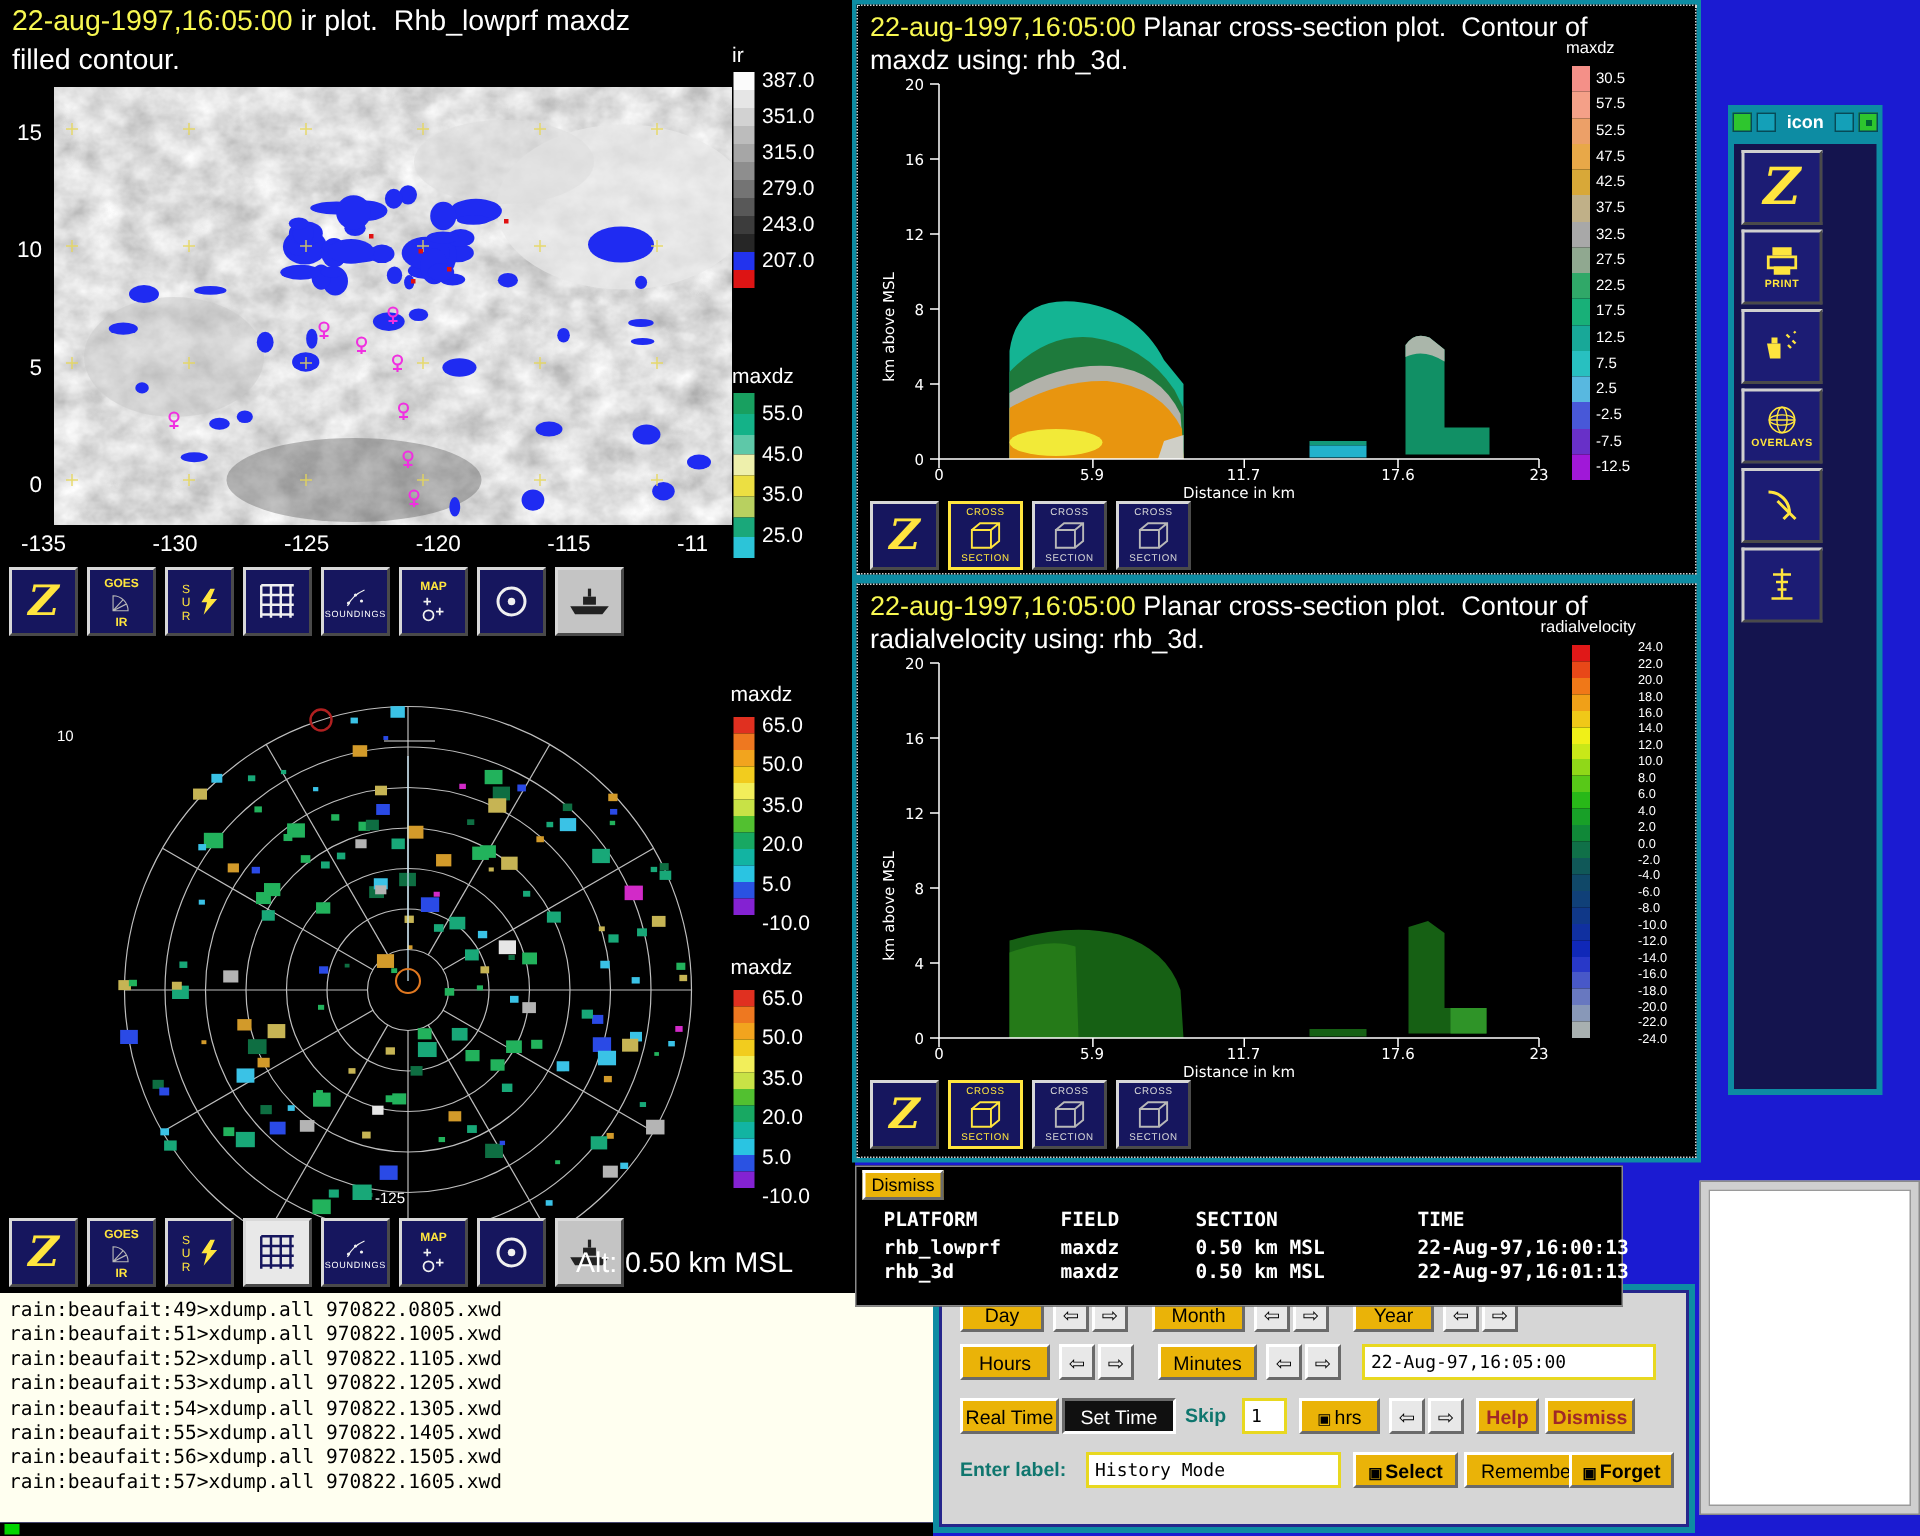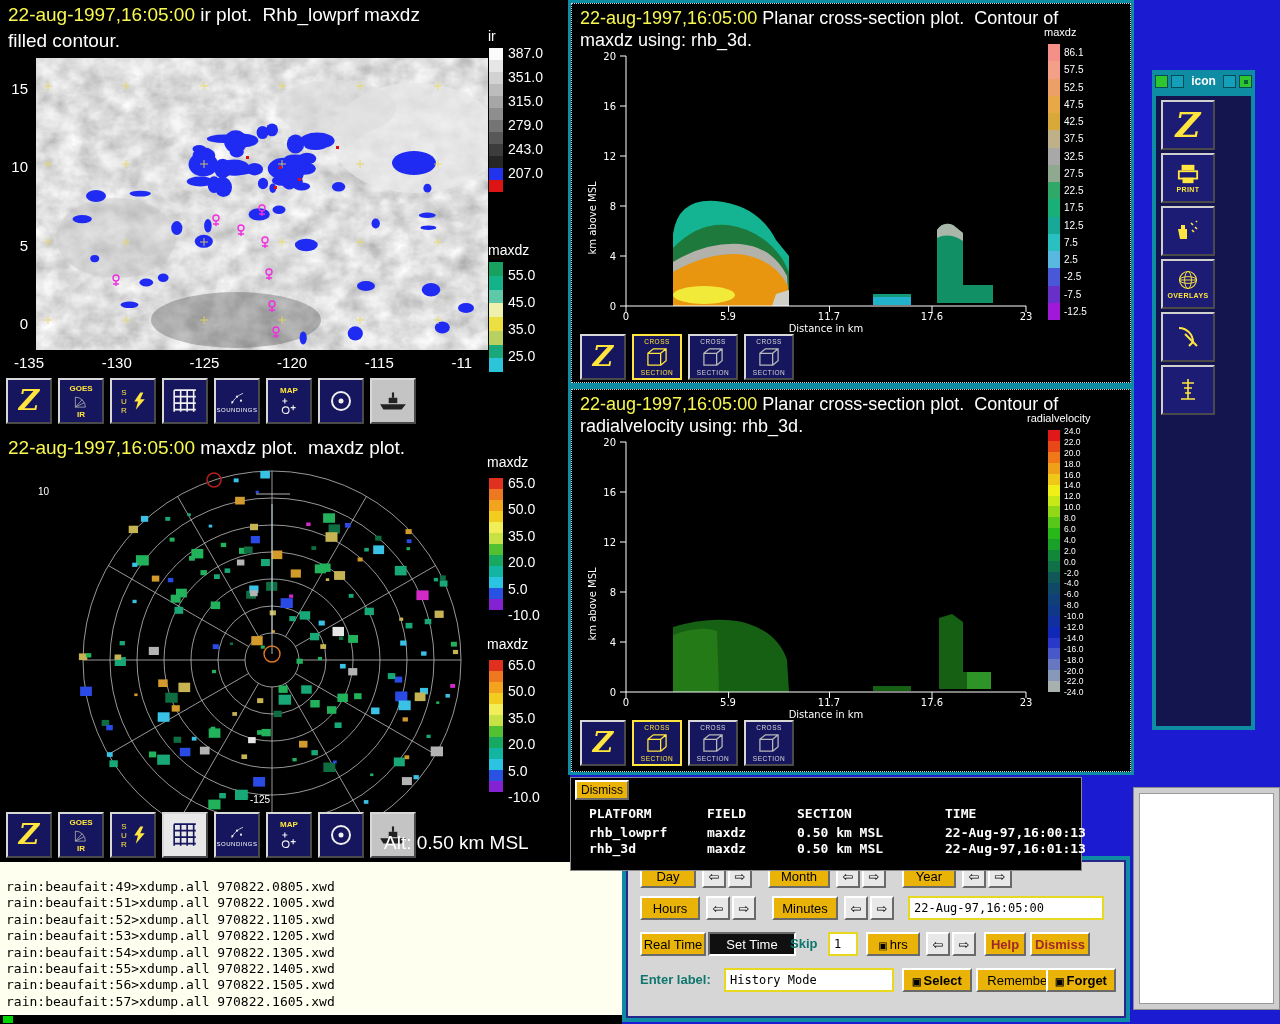--- a/index.html
+++ b/index.html
@@ -65,21 +65,21 @@
   .xsb.active .cube, .xsb.active .xsb-t { color:#ffe53e; }
 
   
   #table-win { left:570px; top:777px; width:512px; height:94px; background:#000;
     border:1px solid #8a8a8a; z-index:30; }
   #dismiss-top { position:absolute; left:4px; top:2px; width:54px; height:20px; font-size:12px; }
   .dt-row { position:absolute; left:18px; display:grid; grid-template-columns:118px 90px 148px 200px;
     font:bold 13px "DejaVu Sans Mono",monospace; color:#fff; white-space:pre; }
 
   
-  #term { left:0; top:862px; width:622px; height:153px; background:#fffff0; padding:17px 6px; }
+  #term { left:0; top:862px; width:622px; height:153px; background:#fffff0; padding:4px 6px; }
   #term .li { font:13px "DejaVu Sans Mono",monospace; color:#000; line-height:16.4px; white-space:pre; }
   #term-strip { left:0; top:1015px; width:622px; height:9px; background:#000; }
   #term-cursor { position:absolute; left:3px; top:1px; width:10px; height:7px; background:#00d400; }
 
   
   #time-win { left:622px; top:856px; width:508px; height:166px; background:#0d8ca3; padding:4px; z-index:10; }
   #time-inner { position:relative; width:100%; height:100%; background:#d6d6d6; border:2px solid #26268c; }
   .trow { position:absolute; left:0; width:100%; height:26px; }
   .btn3d { position:absolute; height:24px; background:#eab308; border:2px solid;
     border-color:#ffffff #6a6a6a #6a6a6a #ffffff; font-size:13px; color:#000; }
@@ -415,21 +415,20 @@
         </button>
     <button class="tb ship">
           <svg width="30" height="20">
             <use href="#s-ship"></use>
           </svg>
         </button>
   </div>
 </section>
 
 <section class="win" id="radar-win">
-  <div class="ptitle" style="top:5px"><span class="ty">22-aug-1997,16:05:00</span><span> maxdz plot.  maxdz plot.</span></div>
 
   <div class="abs" style="left:6px;top:32px;width:478px;height:350px">
     <svg width="478" height="350">
       <g id="radar-rings" stroke="#e0e0e0" stroke-width="0.8" fill="none" opacity="0.85">
             <circle cx="266" cy="196" r="27"></circle>
             <circle cx="266" cy="196" r="54"></circle>
             <circle cx="266" cy="196" r="81"></circle>
             <circle cx="266" cy="196" r="108"></circle>
             <circle cx="266" cy="196" r="135"></circle>
             <circle cx="266" cy="196" r="162"></circle>
@@ -761,21 +760,21 @@
           <div style="background: rgb(48, 168, 104);"></div>
           <div style="background: rgb(24, 176, 120);"></div>
           <div style="background: rgb(24, 168, 152);"></div>
           <div style="background: rgb(40, 192, 192);"></div>
           <div style="background: rgb(88, 184, 224);"></div>
           <div style="background: rgb(72, 88, 216);"></div>
           <div style="background: rgb(104, 48, 200);"></div>
           <div style="background: rgb(160, 24, 216);"></div>
         </div>
   <div class="cb-ticks t17" style="left:492px;top:40px">
-          <div class="li">86.1</div>
+          <div class="li">30.5</div>
           <div class="li">57.5</div>
           <div class="li">52.5</div>
           <div class="li">47.5</div>
           <div class="li">42.5</div>
           <div class="li">37.5</div>
           <div class="li">32.5</div>
           <div class="li">27.5</div>
           <div class="li">22.5</div>
           <div class="li">17.5</div>
           <div class="li">12.5</div>
@@ -864,21 +863,21 @@
           <div style="background: rgb(16, 64, 120);"></div>
           <div style="background: rgb(16, 56, 136);"></div>
           <div style="background: rgb(16, 48, 160);"></div>
           <div style="background: rgb(16, 40, 184);"></div>
           <div style="background: rgb(40, 56, 200);"></div>
           <div style="background: rgb(72, 88, 200);"></div>
           <div style="background: rgb(104, 120, 192);"></div>
           <div style="background: rgb(136, 152, 184);"></div>
           <div style="background: rgb(168, 176, 176);"></div>
         </div>
-  <div class="cb-ticks t11" style="left:492px;top:36px">
+  <div class="cb-ticks t11" style="left:520px;top:36px">
           <div class="li">24.0</div>
           <div class="li">22.0</div>
           <div class="li">20.0</div>
           <div class="li">18.0</div>
           <div class="li">16.0</div>
           <div class="li">14.0</div>
           <div class="li">12.0</div>
           <div class="li">10.0</div>
           <div class="li">8.0</div>
           <div class="li">6.0</div>
@@ -983,21 +982,21 @@
     <button class="btn3d" style="left:12px;width:60px">Hours</button>
     <button class="arr" style="left:78px"><span>⇦</span></button>
     <button class="arr" style="left:104px"><span>⇨</span></button>
     <button class="btn3d" style="left:144px;width:66px">Minutes</button>
     <button class="arr" style="left:216px"><span>⇦</span></button>
     <button class="arr" style="left:242px"><span>⇨</span></button>
     <input class="field" style="left: 280px; width: 196px;" value="22-Aug-97,16:05:00">
   </div>
   <div class="trow" style="top:70px">
     <button class="btn3d" style="left:12px;width:66px">Real Time</button>
-    <button class="btn3d dark" style="left:80px;width:88px">Set Time</button>
+    <button class="btn3d dark" style="left:80px;width:76px">Set Time</button>
     <span class="tlab" style="left:162px">Skip</span>
     <input class="field" style="left: 200px; width: 30px;" value="1">
     <button class="btn3d" style="left:238px;width:54px"><span class="mbox">▣</span><span>hrs</span></button>
     <button class="arr" style="left:298px"><span>⇦</span></button>
     <button class="arr" style="left:324px"><span>⇨</span></button>
     <button class="btn3d red" style="left:356px;width:42px">Help</button>
     <button class="btn3d red" style="left:402px;width:60px">Dismiss</button>
   </div>
   <div class="trow" style="top:106px">
     <span class="tlab" style="left:12px">Enter label:</span>

